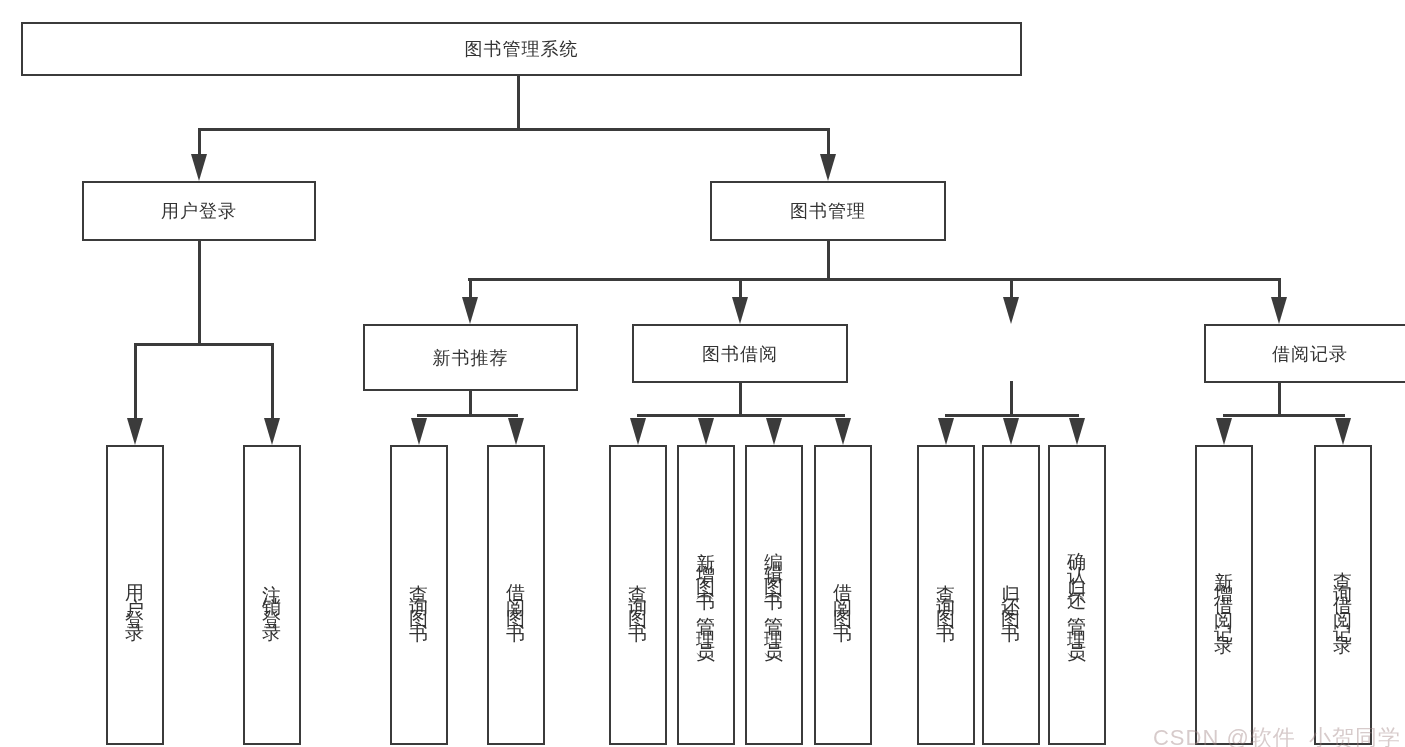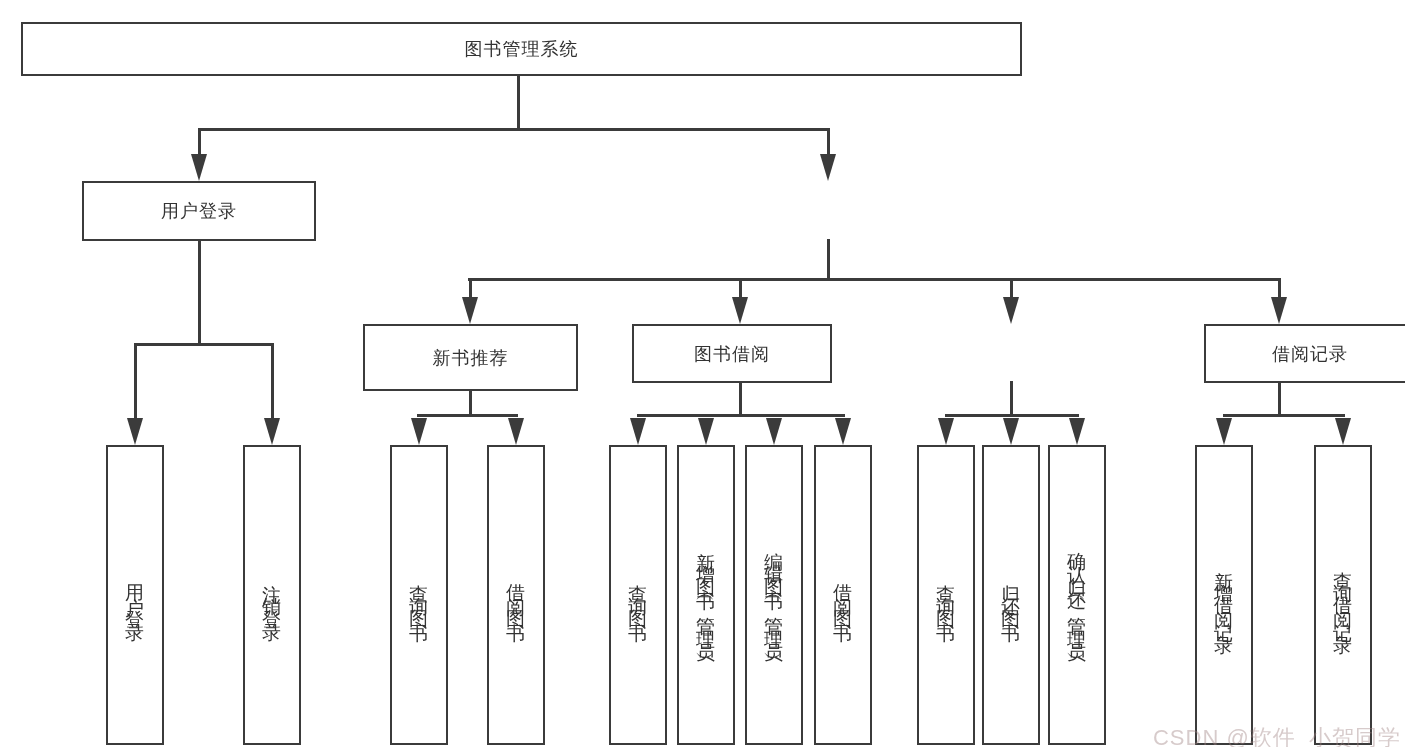--- a/index.html
+++ b/index.html
@@ -26,21 +26,21 @@
     writing-mode:vertical-rl;
     font-size:19px;
     letter-spacing:13px;
     color:#333333;
     line-height:1;
   }
   .b-root{left:21px;top:13px;width:1001px;height:54px;}
   .b-l2a{left:82px;top:172px;width:234px;height:60px;}
   .b-l2b{left:710px;top:172px;width:236px;height:60px;}
   .b-l3a{left:363px;top:315px;width:215px;height:67px;}
-  .b-l3b{left:632px;top:315px;width:200px;height:59px;}
+  .b-l3b{left:632px;top:315px;width:216px;height:59px;}
   .b-l3c{left:903px;top:315px;width:215px;height:59px;}
   .b-l3d{left:1204px;top:315px;width:212px;height:59px;}
   .leaf{top:436px;width:58px;height:300px;}
   .lf1{left:106px;} .lf2{left:243px;}
   .lf3{left:390px;} .lf4{left:487px;}
   .lf5{left:609px;} .lf6{left:677px;} .lf7{left:745px;} .lf8{left:814px;}
   .lf9{left:917px;} .lf10{left:982px;} .lf11{left:1048px;}
   .lf12{left:1195px;} .lf13{left:1314px;}
   
   .ln{position:absolute;background:#3b3b3b;z-index:1;}
@@ -67,20 +67,23 @@
 <body>
 
 <div id="canvas">
 
   <div class="node h-node b-root">
     <span>图书管理系统</span>
   </div>
 
   <div class="node h-node b-l2a">
     <span>用户登录</span>
+  </div>
+  <div class="node h-node b-l2b">
+    <span>图书管理</span>
   </div>
 
   <div class="node h-node b-l3a">
     <span>新书推荐</span>
   </div>
   <div class="node h-node b-l3b">
     <span>图书借阅</span>
   </div>
   <div class="node h-node b-l3d">
     <span>借阅记录</span>

